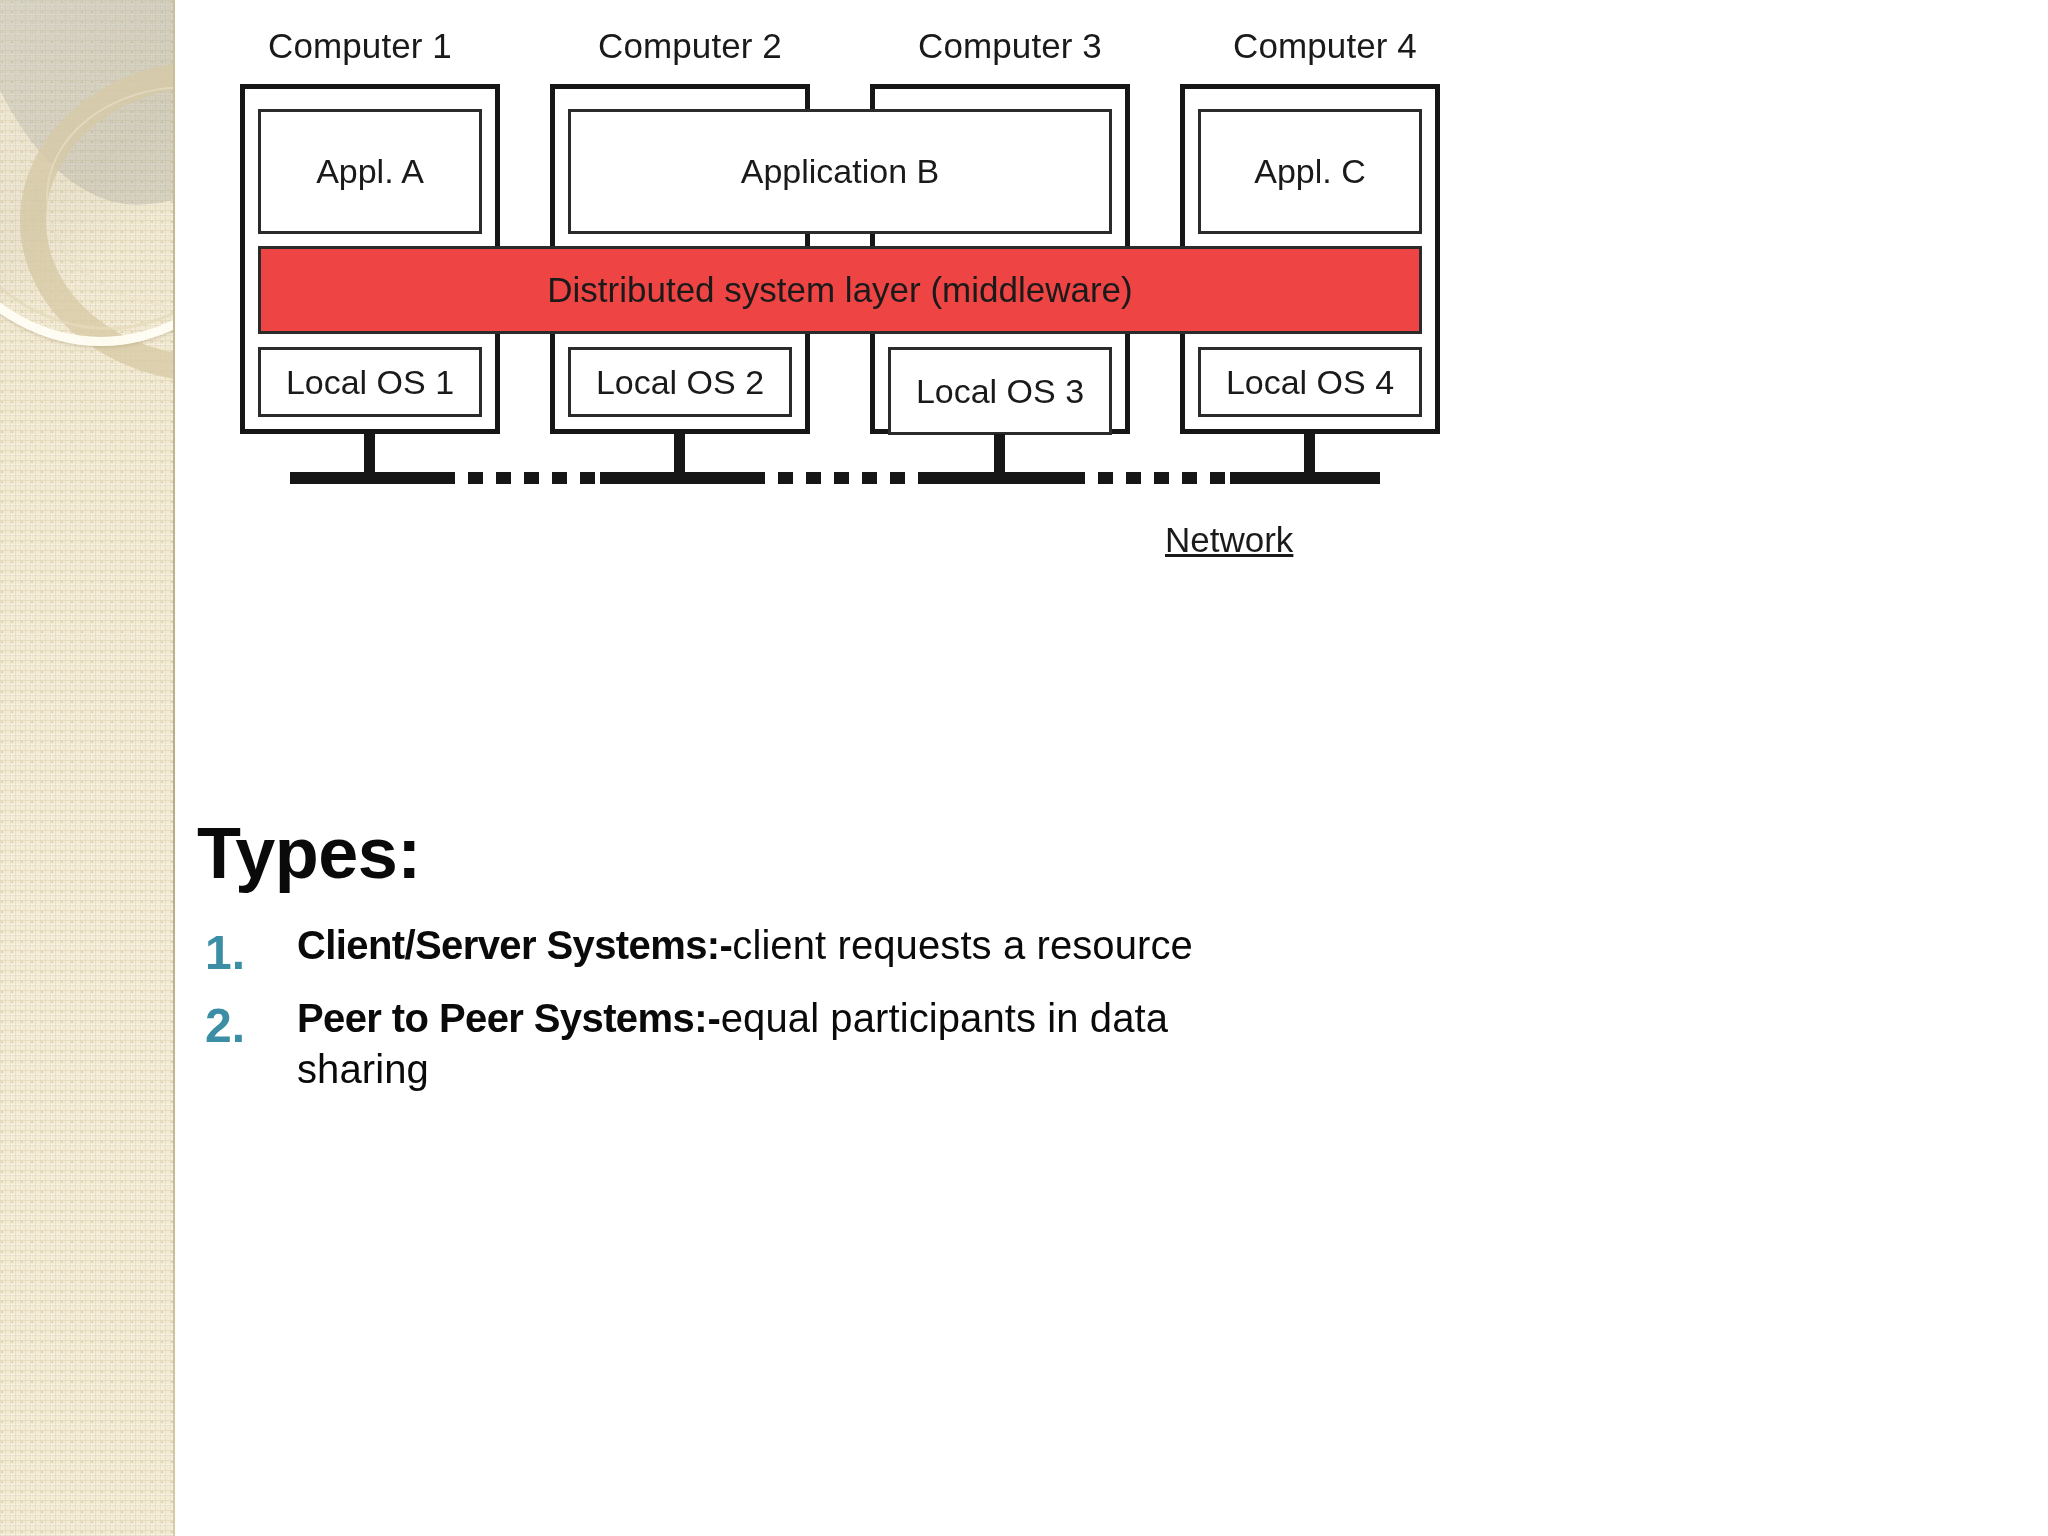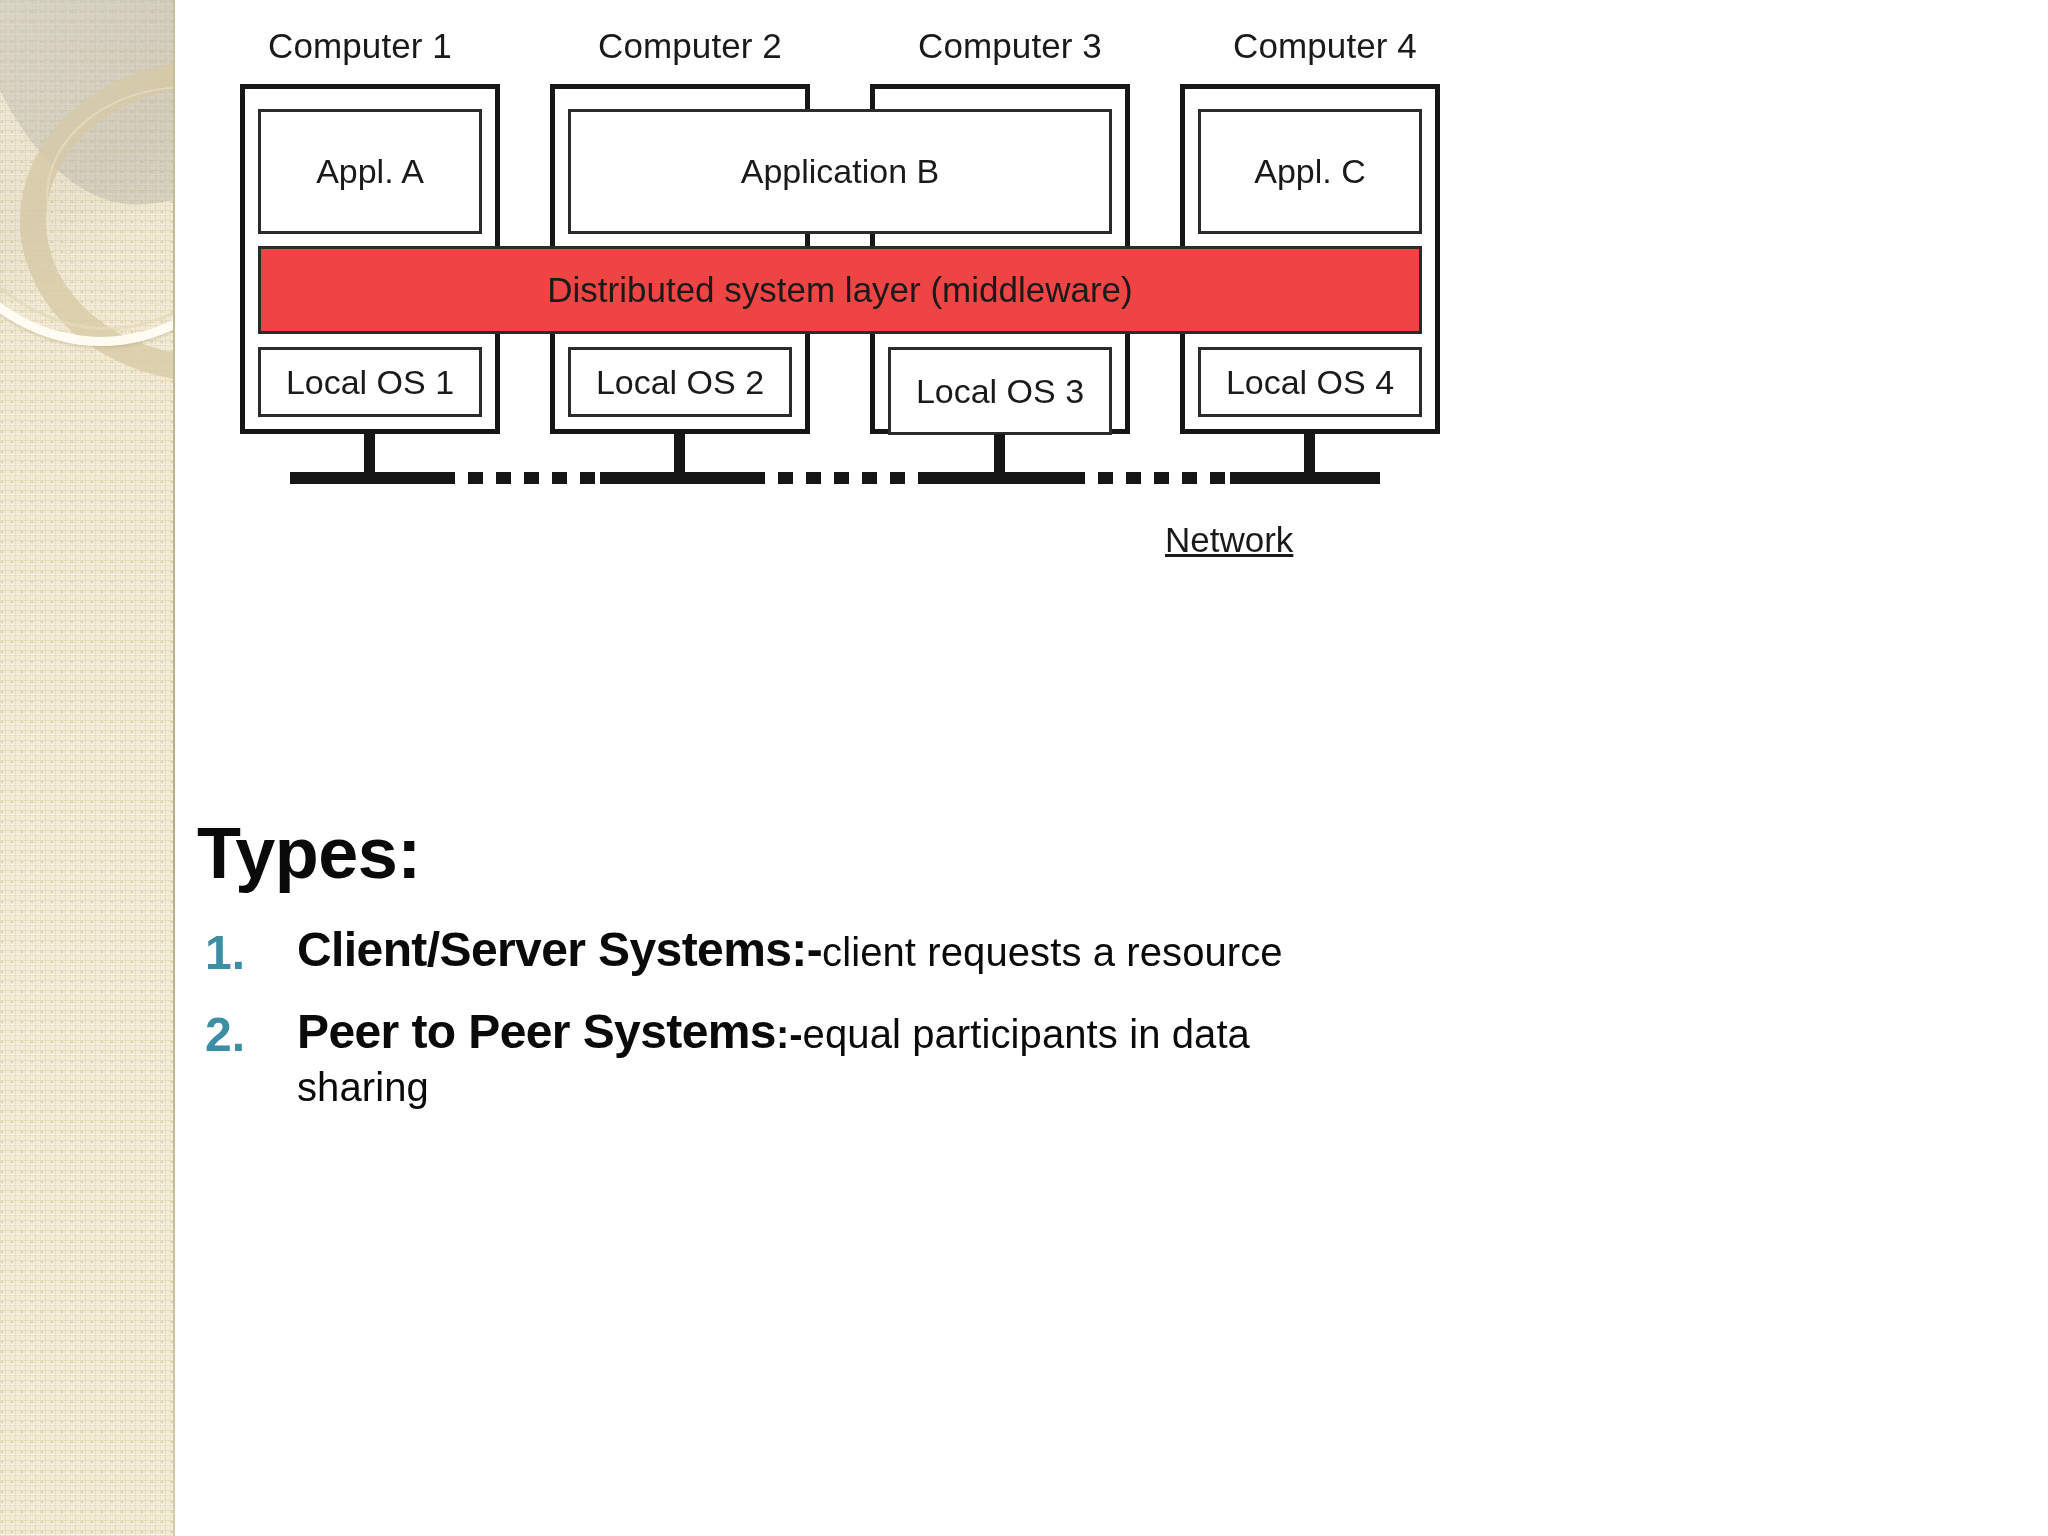--- a/index.html
+++ b/index.html
@@ -125,21 +125,21 @@
   }
   .list-item{
     position:relative;padding-left:100px;margin-bottom:28px;
   }
   .num{
     position:absolute;left:8px;top:6px;
     font-size:48px;font-weight:bold;color:#3c8ea5;line-height:1;
   }
   .li-line{line-height:1.12;}
   .big{
-    font-size:48px;font-weight:bold;letter-spacing:-.6px;margin-top:12px;
+    font-size:40px;font-weight:bold;letter-spacing:-.6px;margin-top:12px;
   }
   .tail{
     font-size:40px;font-weight:normal;letter-spacing:.1px;
   }
   .tail-bold{
     font-size:40px;font-weight:bold;
   }
   .wrap{
     font-size:40px;font-weight:normal;display:block;margin-top:6px;letter-spacing:.1px;
   }

